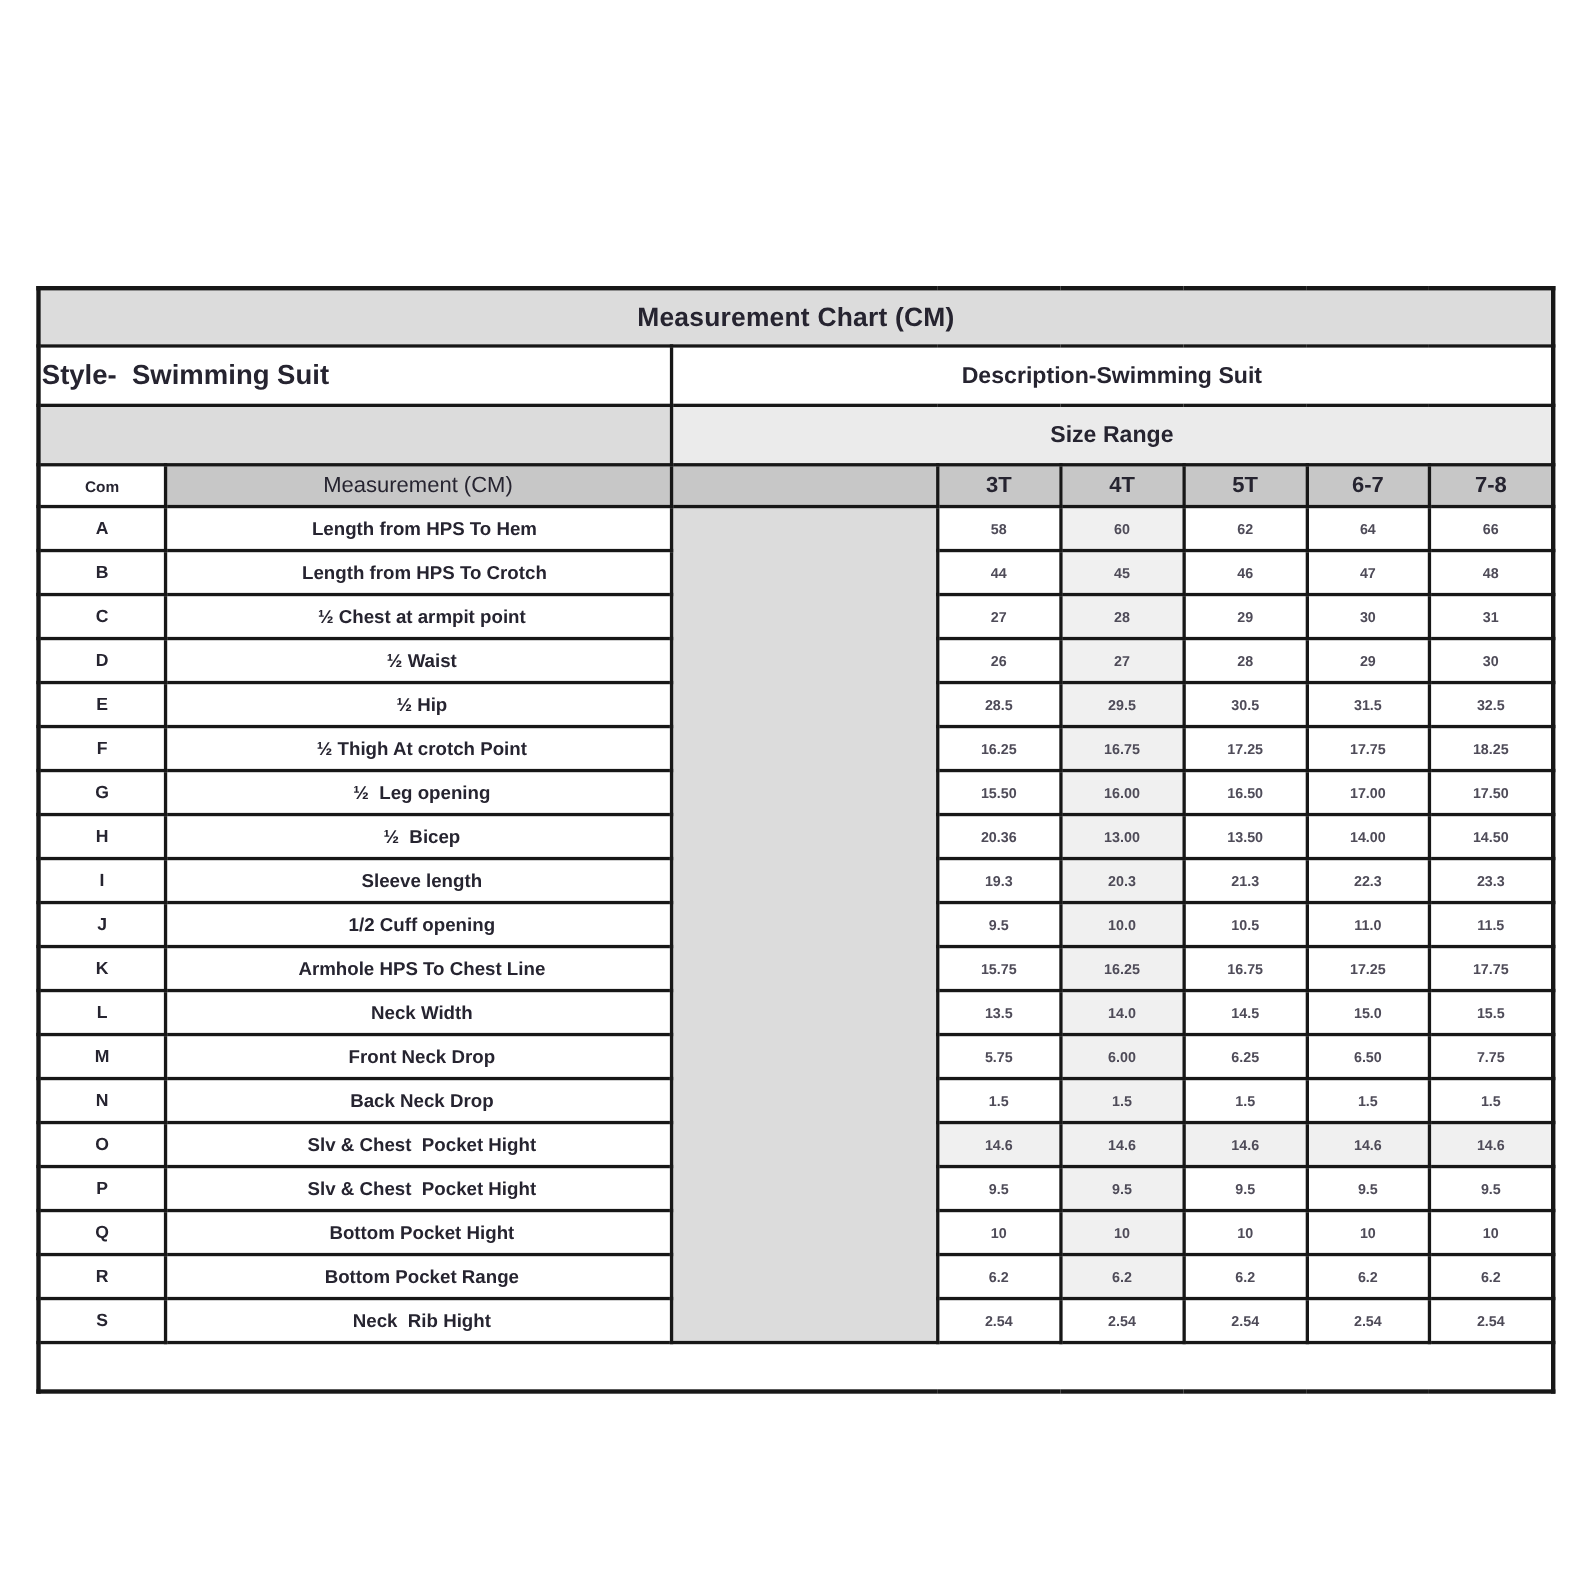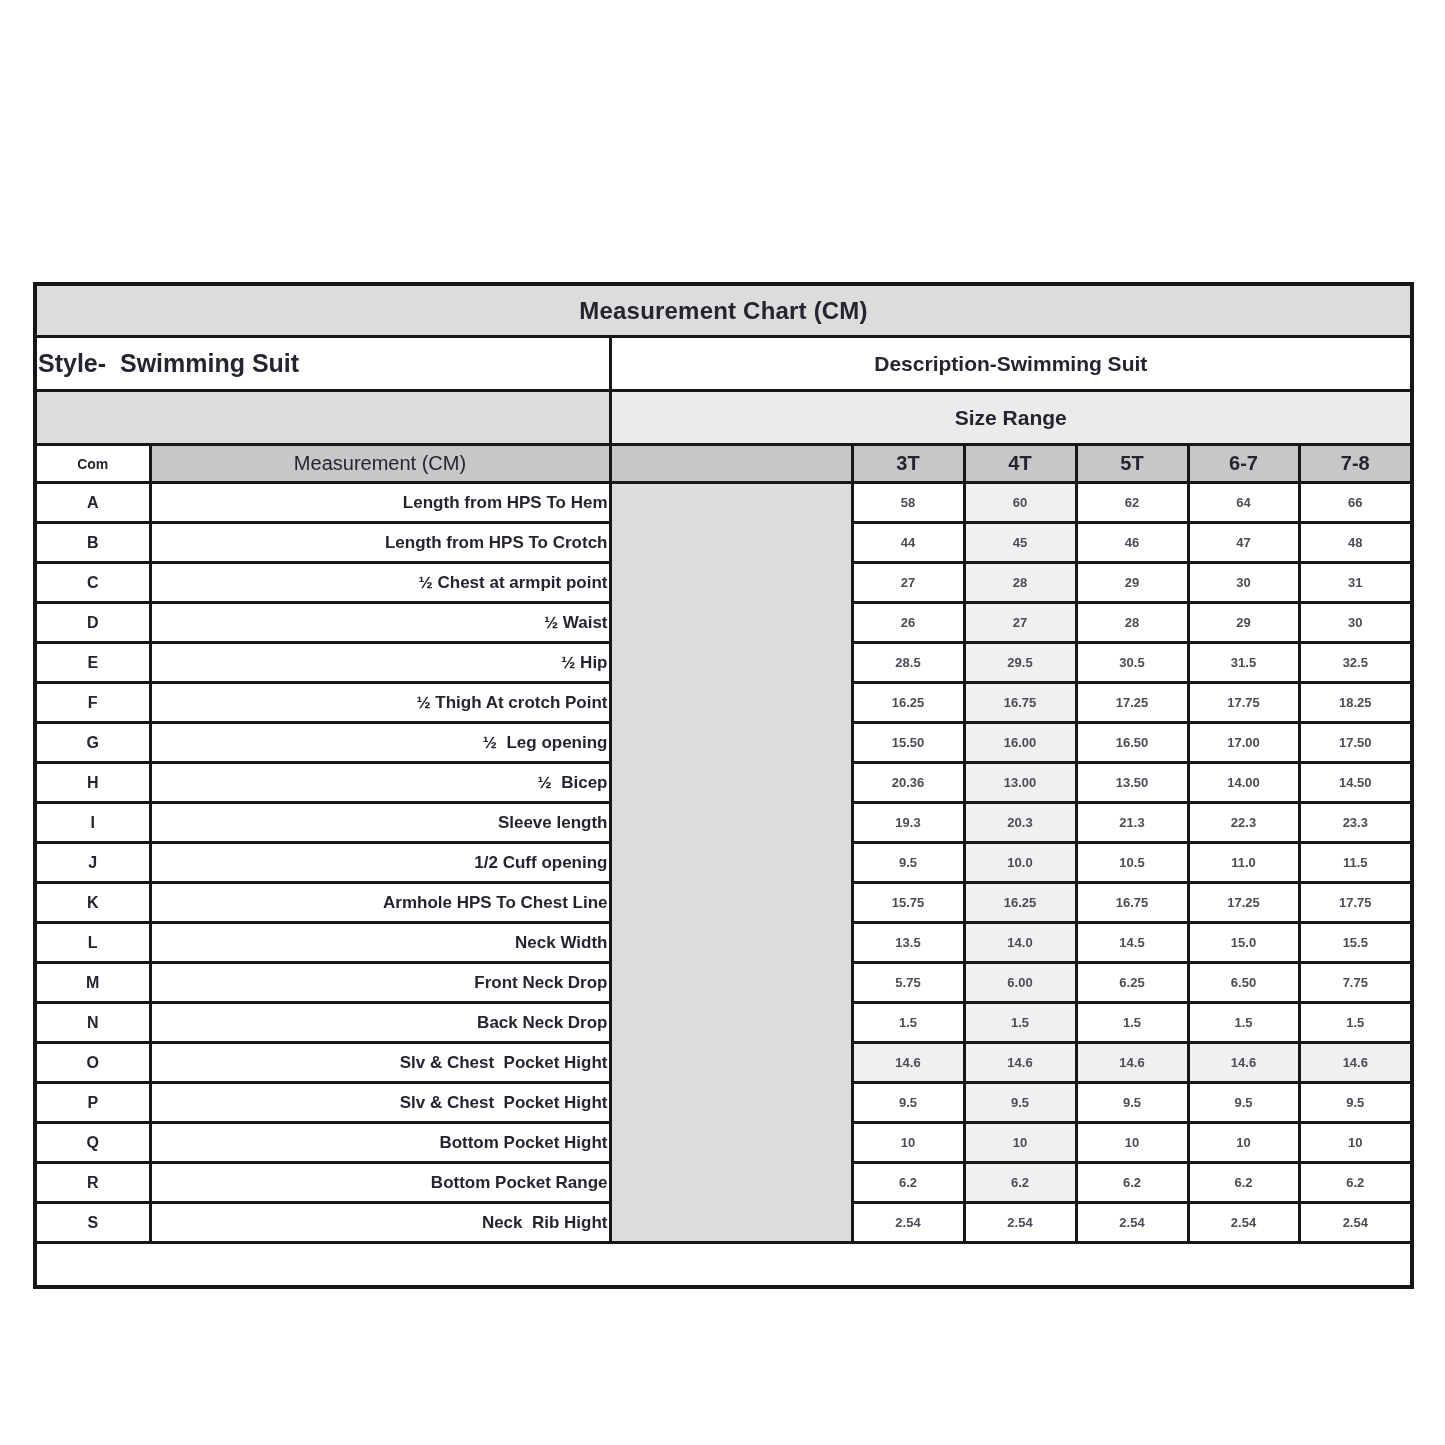--- a/index.html
+++ b/index.html
@@ -1,18 +1,18 @@
 <!DOCTYPE html>
 <html><head>
 <meta charset="utf-8">
 <style>
   html,body{margin:0;padding:0;background:#ffffff;}
   .canvas{position:relative;width:1445px;height:1445px;background:#ffffff;overflow:hidden;
           font-family:"Liberation Sans",sans-serif;color:#262430;}
-  table.mchart{position:absolute;left:33px;top:282px;width:1377px;
+  table.mchart{position:absolute;left:33px;top:260px;width:1377px;
                border-collapse:collapse;table-layout:fixed;
                border:4px solid #171717;}
   table.mchart td{border:3px solid #171717;vertical-align:middle;overflow:hidden;
                   white-space:pre;}
   
   
   td.title-cell{height:47px;background:#dcdcdc;text-align:center;
                 font-size:24px;font-weight:700;letter-spacing:.2px;}
   td.style-cell{height:49px;background:#ffffff;
                 font-size:25px;font-weight:700;}
@@ -23,21 +23,21 @@
                  font-size:21px;font-weight:700;margin-left:18px;}
   td.com-head{height:33px;background:#ffffff;text-align:center;
               font-size:14px;font-weight:700;}
   td.meas-head{height:33px;background:#c7c7c7;text-align:center;
                font-size:20px;font-weight:400;}
   td.blank-head{height:33px;background:#c7c7c7;}
   td.size-head{height:33px;background:#c7c7c7;text-align:center;
                font-size:20px;font-weight:700;margin-left:29px;}
   td.com{height:35px;background:#ffffff;text-align:center;
          font-size:16px;font-weight:600;}
-  td.label{height:35px;background:#ffffff;text-align:right;padding-left:8px;
+  td.label{height:35px;background:#ffffff;text-align:center;padding-left:8px;
            font-size:17px;font-weight:700;}
   td.gray-band{background:#dcdcdc;}
   td.val{height:35px;background:#ffffff;text-align:center;
          font-size:13px;font-weight:700;color:#4e4b58;}
   td.val.tint{background:#f0f0f0;}
   td.footer-cell{height:39px;background:#ffffff;}
   
   td.com,td.com-head{border-right-width:4px;}
   td.gray-band,td.blank-head{border-left-width:4px;border-right-width:4px;}
 </style>

